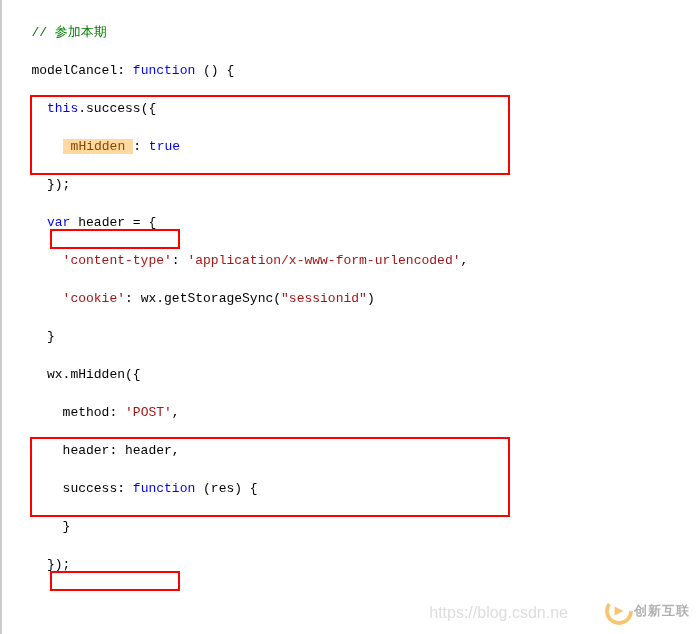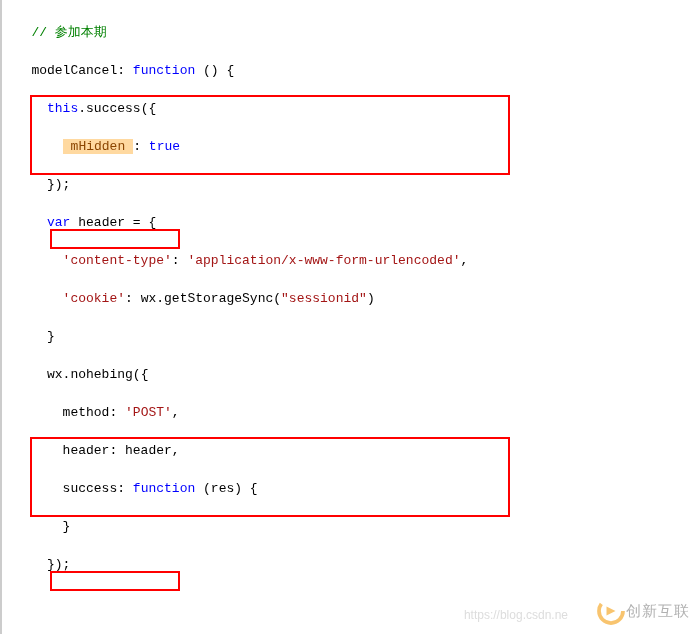--- a/index.html
+++ b/index.html
@@ -42,31 +42,31 @@
       position: absolute;
       bottom: 8px;
       right: 8px;
       display: flex;
       align-items: center;
       opacity: 0.65;
       font-family: sans-serif;
     }
     .watermark-text {
       color: #888;
-      font-size: 15px;
-      font-weight: 400;
+      font-size: 13px;
+      font-weight: 700;
       margin-left: 0;
       letter-spacing: 1px;
     }
     .watermark-url {
       position: absolute;
       bottom: 12px;
       right: 130px;
       color: #ddd;
-      font-size: 12px;
+      font-size: 16px;
       font-family: sans-serif;
     }
     .wm-logo {
       width: 30px;
       height: 30px;
       position: relative;
     }
     .wm-logo svg { width: 30px; height: 30px; }
   </style>
 </head>
@@ -77,21 +77,21 @@
 <div class="code-area">
 <div class="line">   <span class="comment">// 参加本期</span></div>
 <div class="line">   <span class="funcdecl">modelCancel</span><span>: </span><span class="keyword">function</span><span> () {</span></div>
 <div class="line">     <span class="keyword">this</span><span>.success({</span></div>
 <div class="line">       <span class="highlight-prop">mHidden</span><span>: </span><span class="keyword">true</span></div>
 <div class="line">     <span>});</span></div>
 <div class="line">     <span class="keyword">var</span><span> header = {</span></div>
 <div class="line">       <span class="string">'content-type'</span><span>: </span><span class="string">'application/x-www-form-urlencoded'</span><span>,</span></div>
 <div class="line">       <span class="string">'cookie'</span><span>: wx.getStorageSync(</span><span class="string">"sessionid"</span><span>)</span></div>
 <div class="line">     <span>}</span></div>
-<div class="line">     <span>wx.nohebing({</span></div>
+<div class="line">     <span>wx.mHidden({</span></div>
 <div class="line">       <span>method: </span><span class="string">'POST'</span><span>,</span></div>
 <div class="line">       <span>header: header,</span></div>
 <div class="line">       <span>success: </span><span class="keyword">function</span><span> (res) {</span></div>
 <div class="line">       <span>}</span></div>
 <div class="line">     <span>});</span></div>
 
 
 
 
 

